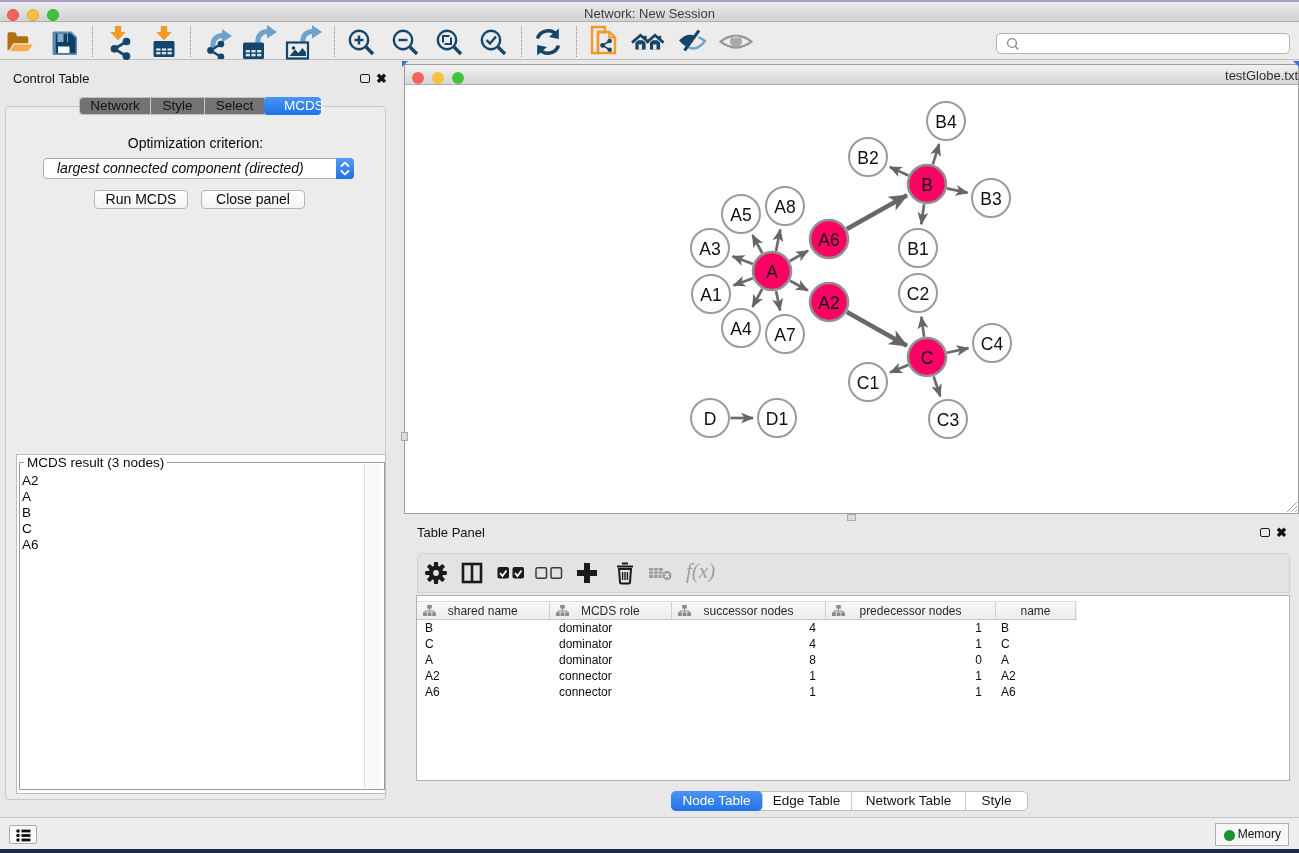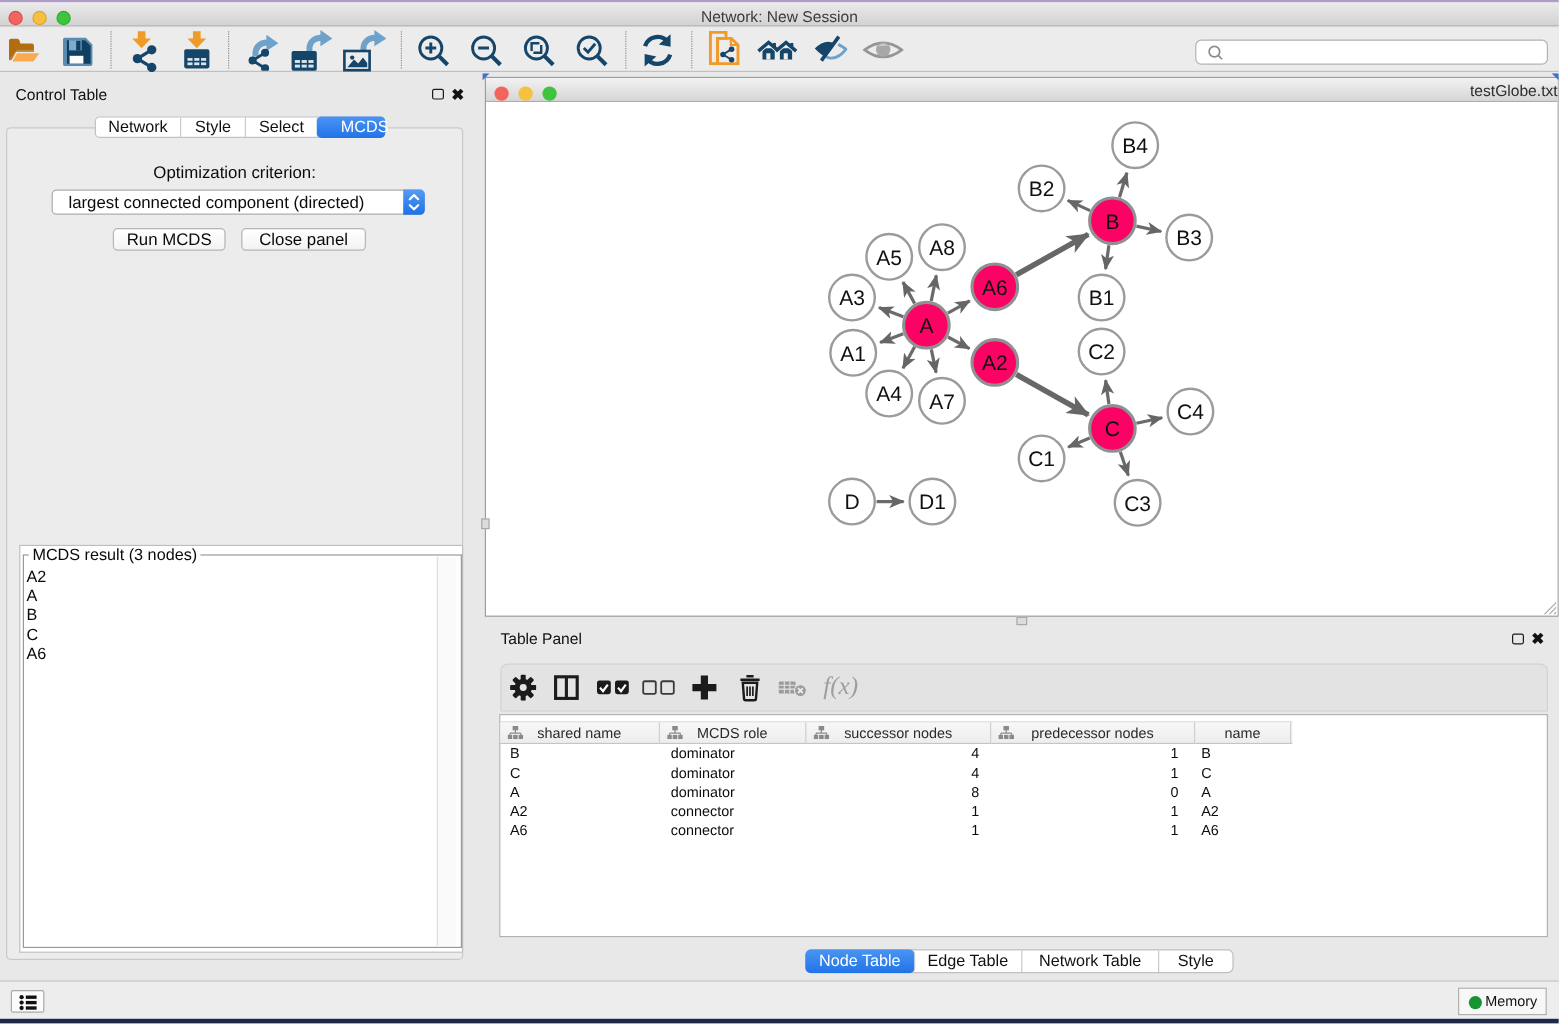--- a/index.html
+++ b/index.html
@@ -25,30 +25,30 @@
   border-left:1px dotted #8f8f8f; }
 .ticon { position:absolute; top:2px; }
 #searchbox { position:absolute; left:996px; top:10px; width:294px; height:21px;
   background:#fff; border:1px solid #b3b3b3; border-radius:5px; }
 
 #cpTitle { left:13px; top:71px; font-size:13px; color:#111; }
 #cpSq { left:360px; top:74px; width:10px; height:9px; border:1.5px solid #1a1a1a; border-radius:2px; }
 #cpX { left:376px; top:71px; font-size:13px; font-weight:bold; color:#111; }
 #cpPanel { left:5px; top:106px; width:381px; height:694px; background:#ececec;
   border:1px solid #c9c9c9; border-radius:4px; }
-#cpTabs { left:79px; top:97px; width:242px; height:18px; background:#ffffff;
+#cpTabs { left:79px; top:97px; width:242px; height:18px; background:#737373;
   border:1px solid #c2c2c2; border-radius:4px; display:flex; z-index:3; }
 #cpTabs .tab { flex:0 0 auto; text-align:center; font-size:13.5px; color:#111;
   line-height:16px; border-right:1px solid #c9c9c9; }
 #cpTabs .tab.sel { background:linear-gradient(#4a94f2,#2173e8); color:#fff;
   border-radius:4px; border-right:none; margin:-1px; height:18px; line-height:18px;padding-left:20px; }
 #optLabel { left:5px; top:135px; width:381px; text-align:center; font-size:14px; color:#0a0a0a; }
 #dd { left:43px; top:158px; width:311px; height:21px; background:#fff;
   border:1px solid #adadad; border-radius:4px; font-size:14px; color:#0a0a0a;
-  line-height:19px; padding-left:13px; }
+  line-height:19px; padding-left:13px;font-style:italic; }
 #ddBtn { position:absolute; right:-1px; top:-1px; width:18px; height:21px;
   background:linear-gradient(#559cf5,#1f70e8); border-radius:0 4px 4px 0; }
 .btn { background:linear-gradient(#ffffff,#f3f3f3); border:1px solid #b5b5b5; border-radius:4px;
   font-size:14px; color:#0a0a0a; text-align:center; line-height:17px; }
 #btnRun { left:94px; top:190px; width:94px; height:19px; }
 #btnClose { left:201px; top:190px; width:104px; height:19px; }
 #mcdsBox { left:16px; top:454px; width:370px; height:340px; background:#fff;
   border:1px solid #bdbdbd; }
 #mcdsFs { position:absolute; left:2px; top:7px; width:366px; height:328px;
   border:1px solid #9a9a9a; }

